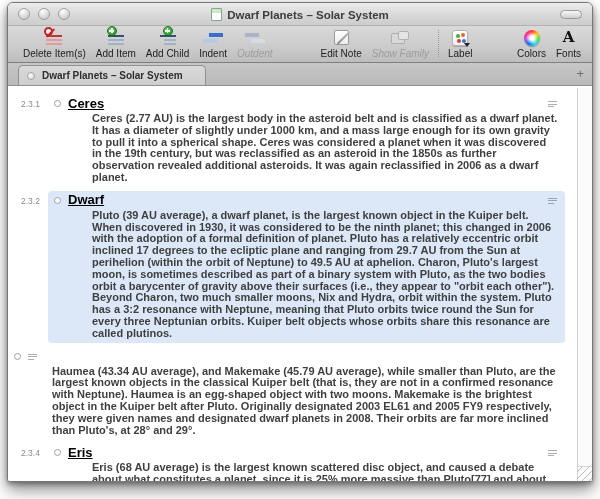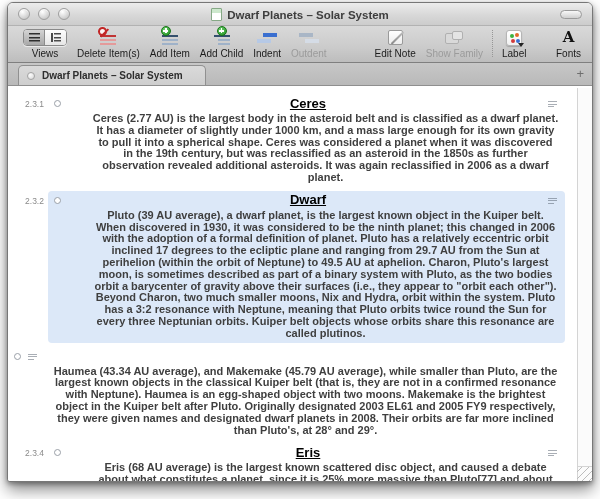--- a/index.html
+++ b/index.html
@@ -1,18 +1,18 @@
 <!DOCTYPE html>
 <html><head>
 <meta charset="utf-8">
 <style>
   * { margin:0; padding:0; box-sizing:border-box; }
   html,body { width:600px; height:499px; background:#ffffff; overflow:hidden;
               font-family:"Liberation Sans", sans-serif; }
-  .page { position:relative; width:600px; height:398px;text-align:center; }
+  .page { position:relative; width:600px; height:398px; }
 
   
   .window {
     position:absolute; left:7px; top:2px; width:586px; height:480px;
     border:1px solid #777; border-radius:6px 6px 3px 3px;
     box-shadow:0 8px 16px rgba(0,0,0,.45), 0 2px 5px rgba(0,0,0,.35);
     background:#fff; overflow:hidden;
   }
   .titlebar {
     position:relative; height:23px;
@@ -33,21 +33,21 @@
 
   
   .toolbar {
     height:37px; display:flex; align-items:flex-start;
     background:linear-gradient(#d9d9d9,#cbcbcb 60%,#bdbdbd);
     border-bottom:1px solid #7f7f7f; padding:2px 6px 0 10px;
   }
   .titem { display:flex; flex-direction:column; align-items:center; gap:1px; padding:0 5px; }
   .ticon { height:19px; display:flex; align-items:center; justify-content:center; }
   .tlabel { font-size:10px; color:#1c1c1c; white-space:nowrap; }
-  .titem.disabled .tlabel { color:#9b9b9b; }
+  .titem.disabled .tlabel { color:#9b9b9b;font-style:italic; }
   .tsep { width:1px; height:27px; border-left:1px dotted #969696; margin:2px 4px 0 4px; }
   .spacer-lg { width:38px; } .flex-spacer { flex:1; }
 
   .seg-ctl { display:inline-flex; border:1px solid #898989; border-radius:4px; overflow:hidden;
              background:#fff; box-shadow:0 1px 0 rgba(255,255,255,.6); }
   .seg { width:21px; height:15px; display:flex; align-items:center; justify-content:center; }
   .seg-a { background:linear-gradient(#d4d4d4,#a8a8a8); border-right:1px solid #8c8c8c; }
   .seg-b { background:linear-gradient(#fdfdfd,#e6e6e6); }
   .glyph-lines { width:11px; height:9px;
     background-image:linear-gradient(#2e2e2e,#2e2e2e),linear-gradient(#2e2e2e,#2e2e2e),linear-gradient(#2e2e2e,#2e2e2e);
@@ -156,33 +156,20 @@
         <span class="tl"></span>
       </div>
       <div class="title-wrap">
         <span class="doc-icon"></span>
         <span class="title">Dwarf Planets – Solar System</span>
       </div>
       <span class="pill"></span>
     </div>
 
     <div class="toolbar">
-      <div class="titem">
-        <div class="ticon">
-          <div class="seg-ctl">
-            <span class="seg seg-a">
-                <i class="glyph-lines"></i>
-              </span>
-            <span class="seg seg-b">
-                <i class="glyph-outline"></i>
-              </span>
-          </div>
-        </div>
-        <span class="tlabel">Views</span>
-      </div>
 
       <div class="titem">
         <div class="ticon">
             <span class="icon-stack">
               <i class="del-lines"></i>
               <i class="no-badge"></i>
             </span>
           </div>
         <span class="tlabel">Delete Item(s)</span>
       </div>
@@ -247,20 +234,26 @@
               <i class="label-dot d3"></i>
               <i class="label-dot d4"></i>
             <i class="label-caret"></i>
           </span>
         </div>
         <span class="tlabel">Label</span>
       </div>
 
       <div class="flex-spacer"></div>
 
+      <div class="titem">
+        <div class="ticon">
+            <i class="colors-icon"></i>
+          </div>
+        <span class="tlabel">Colors</span>
+      </div>
 
       <div class="titem">
         <div class="ticon">
             <span class="fonts-icon">A</span>
           </div>
         <span class="tlabel">Fonts</span>
       </div>
     </div>
 
     <div class="tabbar">

